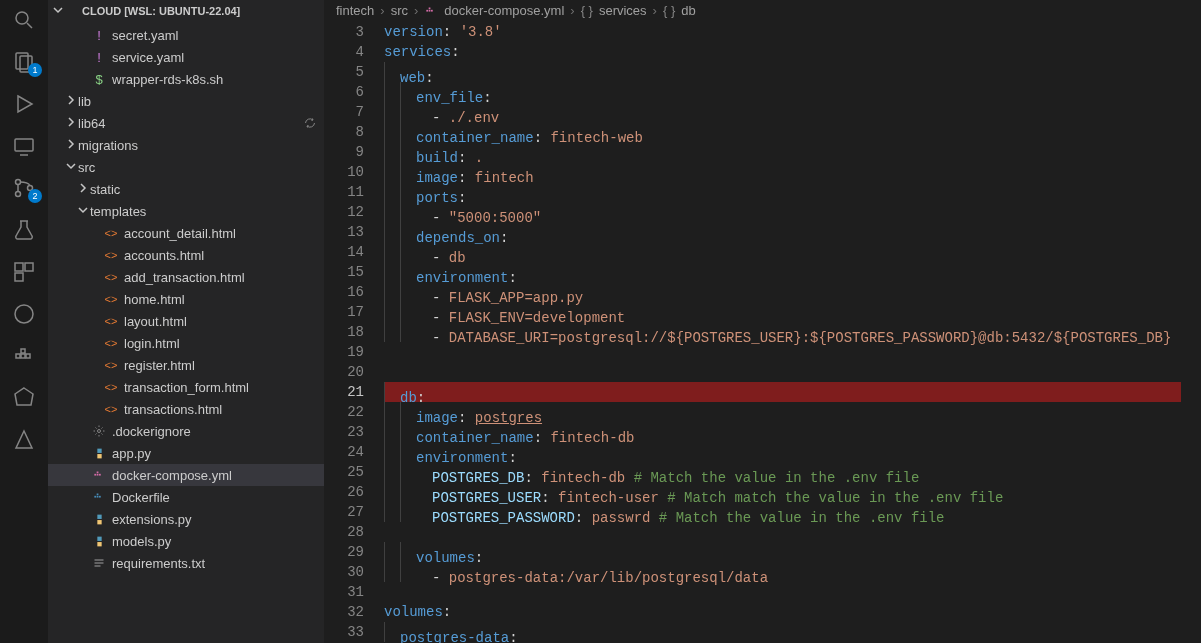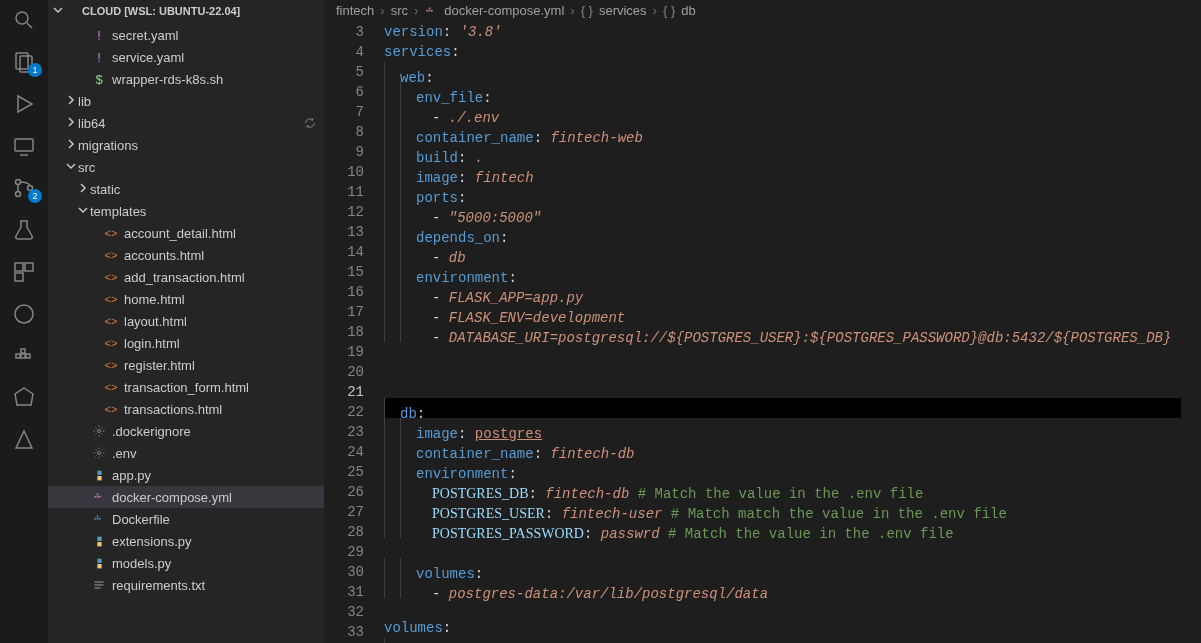--- a/index.html
+++ b/index.html
@@ -120,26 +120,26 @@
   .gutter .ln.active { color: #c6c6c6; }
   .code {
     flex: 1;
     white-space: pre;
     color: #d4d4d4;
     padding-top: 0;
     position: relative;
     min-width: 0;
   }
   .code .line { height: 20px; position: relative; }
-  .code .line.active { background: #000000; margin-top: 16px; }
+  .code .line.active { background: #7f1d1d; }
   .code .line.active::before { content:""; position:absolute; left:-60px; right:0; top:0; bottom:0; }
 
   .tok-key { color: #569cd6; }
-  .tok-str { color: #ce9178; font-style: italic; }
-  .tok-var { color: #9cdcfe; font-family: Liberation Serif, serif; }
+  .tok-str { color: #ce9178; }
+  .tok-var { color: #9cdcfe; }
   .tok-comment { color: #6a9955; }
   .tok-punct { color: #d4d4d4; }
   .tok-link { color: #ce9178; text-decoration: underline; }
   .indent-guide {
     display:inline-block; width: 8px; height:20px;
     border-left: 1px solid #404040;
     box-sizing: border-box;
   }
   .indent-space { display:inline-block; width: 8px; }
 
@@ -367,31 +367,20 @@
       <div class="tree-row">
         <span class="indent" style="width: 28px;"></span>
         <span class="twisty none">&nbsp;</span>
         <span class="ficon ic-gear">
           <svg width="12" height="12" viewBox="0 0 24 24" stroke="#858585" fill="none" stroke-width="2">
             <circle cx="12" cy="12" r="3"></circle>
             <path d="M12 1v3M12 20v3M4 12H1M23 12h-3M5 5l2 2M17 17l2 2M5 19l2-2M17 7l2-2"></path>
           </svg>
         </span>
         <span class="label">.dockerignore</span>
-      </div>
-      <div class="tree-row">
-        <span class="indent" style="width: 28px;"></span>
-        <span class="twisty none">&nbsp;</span>
-        <span class="ficon ic-gear">
-          <svg width="12" height="12" viewBox="0 0 24 24" stroke="#858585" fill="none" stroke-width="2">
-            <circle cx="12" cy="12" r="3"></circle>
-            <path d="M12 1v3M12 20v3M4 12H1M23 12h-3M5 5l2 2M17 17l2 2M5 19l2-2M17 7l2-2"></path>
-          </svg>
-        </span>
-        <span class="label">.env</span>
       </div>
       <div class="tree-row">
         <span class="indent" style="width: 28px;"></span>
         <span class="twisty none">&nbsp;</span>
         <span class="ficon ic-py">
           <svg width="13" height="13" viewBox="0 0 24 24">
             <path d="M8 3h8v8H8z" fill="#519aba"></path>
             <path d="M8 13h8v8H8z" fill="#f0c674"></path>
           </svg>
         </span>

